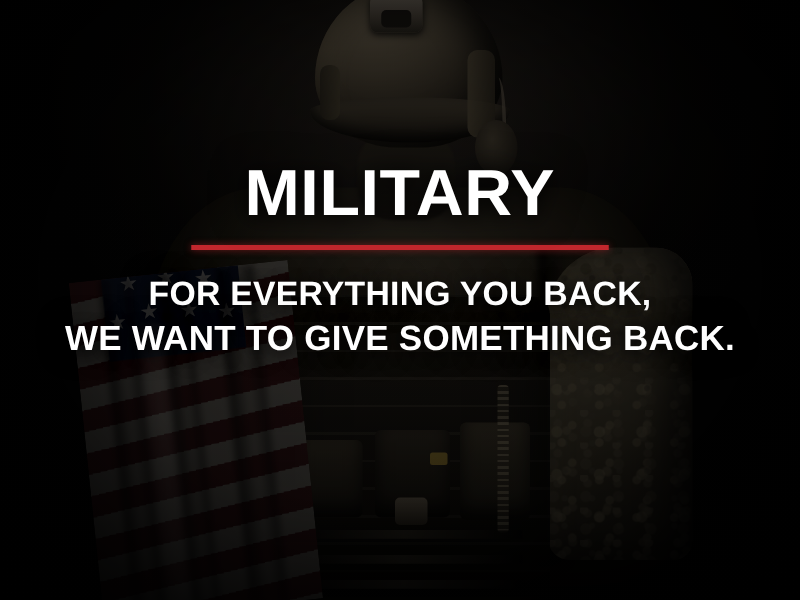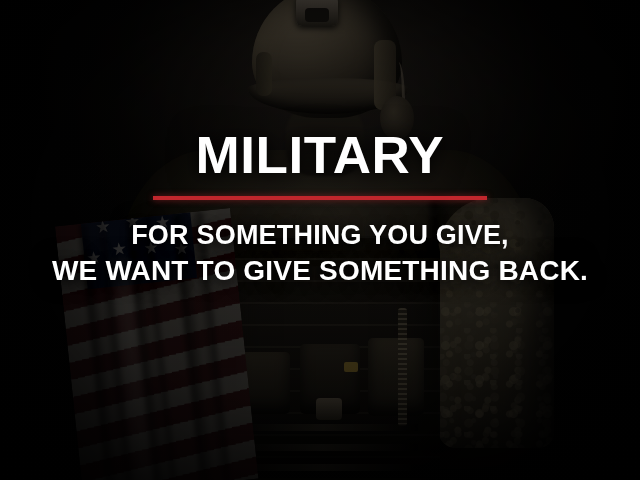--- a/index.html
+++ b/index.html
@@ -367,17 +367,17 @@
 
     <div class="scrim"></div>
     <div class="vignette"></div>
   </div>
 
   <div class="overlay">
     <div class="headline headline-1">MILITARY</div>
 
     <div class="rule"></div>
 
-    <div class="subhead subhead-1">FOR SOMETHING YOU GIVE,</div>
+    <div class="subhead subhead-1">FOR EVERYTHING YOU BACK,</div>
     <div class="subhead subhead-2">WE WANT TO GIVE SOMETHING BACK.</div>
   </div>
 
 </div>
 
 </body></html>

